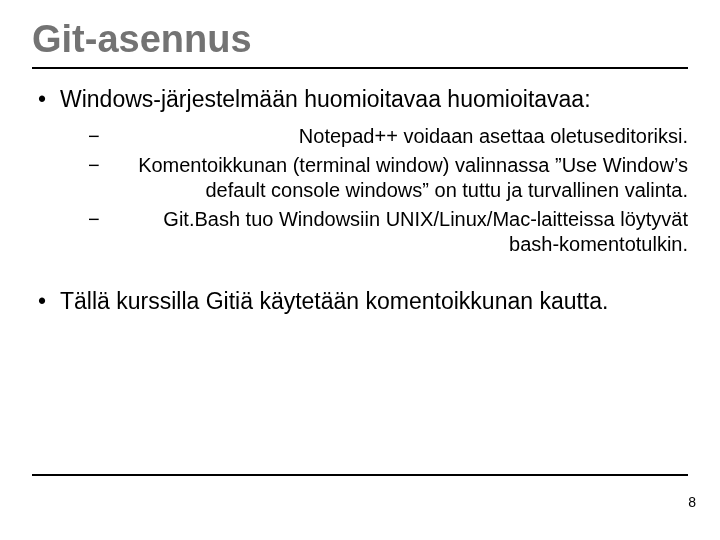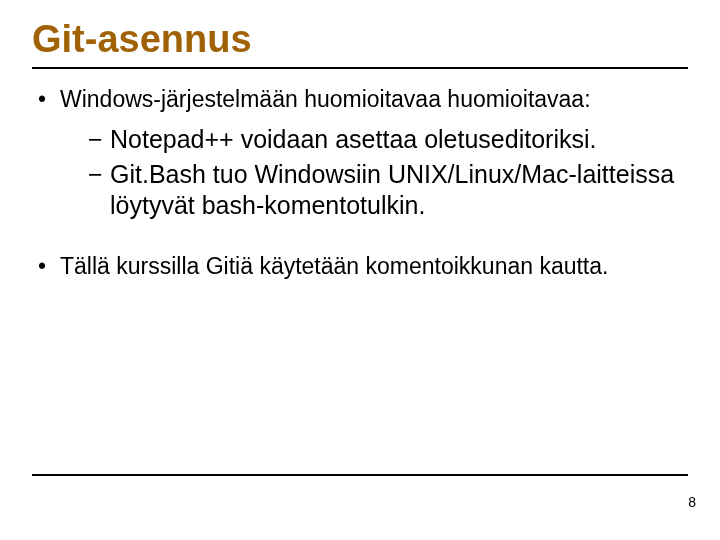--- a/index.html
+++ b/index.html
@@ -13,21 +13,21 @@
     overflow: hidden;
   }
   .slide {
     padding: 18px 32px 0 32px;
     height: 100%;
     position: relative;
   }
   .title {
     font-size: 38px;
     font-weight: bold;
-    color: #a16207;
+    color: #737373;
     border-bottom: 2px solid #000;
     padding-bottom: 6px;
     margin-bottom: 16px;
   }
   .content {
     font-size: 23px;
     line-height: 1.25;
   }
   ul.level1 {
     list-style: none;
@@ -41,22 +41,23 @@
   ul.level1 > li::before {
     content: "•";
     position: absolute;
     left: 6px;
     top: 0;
     font-size: 23px;
   }
   ul.level2 {
     list-style: none;
     padding-left: 28px;
-    font-size: 25px;
+    font-size: 20px;
     margin-top: 10px;
+    text-align: right;
   }
   ul.level2 > li {
     position: relative;
     padding-left: 22px;
     margin-bottom: 4px;
   }
   ul.level2 > li::before {
     content: "−";
     position: absolute;
     left: 0;
@@ -85,20 +86,21 @@
 
 <div class="slide">
   <div class="title">Git-asennus</div>
 
   <div class="content">
     <ul class="level1">
       <li>
         <span>Windows-järjestelmään huomioitavaa huomioitavaa:</span>
         <ul class="level2">
           <li><span>Notepad++ voidaan asettaa oletuseditoriksi.</span></li>
+          <li><span>Komentoikkunan (terminal window) valinnassa ”Use Window’s default console windows” on tuttu ja turvallinen valinta.</span></li>
           <li><span>Git.Bash tuo Windowsiin UNIX/Linux/Mac-laitteissa löytyvät bash-komentotulkin.</span></li>
         </ul>
       </li>
     </ul>
     <ul class="level1 last-bullets">
       <li><span>Tällä kurssilla Gitiä käytetään komentoikkunan kautta.</span></li>
     </ul>
   </div>
 
   <div class="footer-line"></div>

